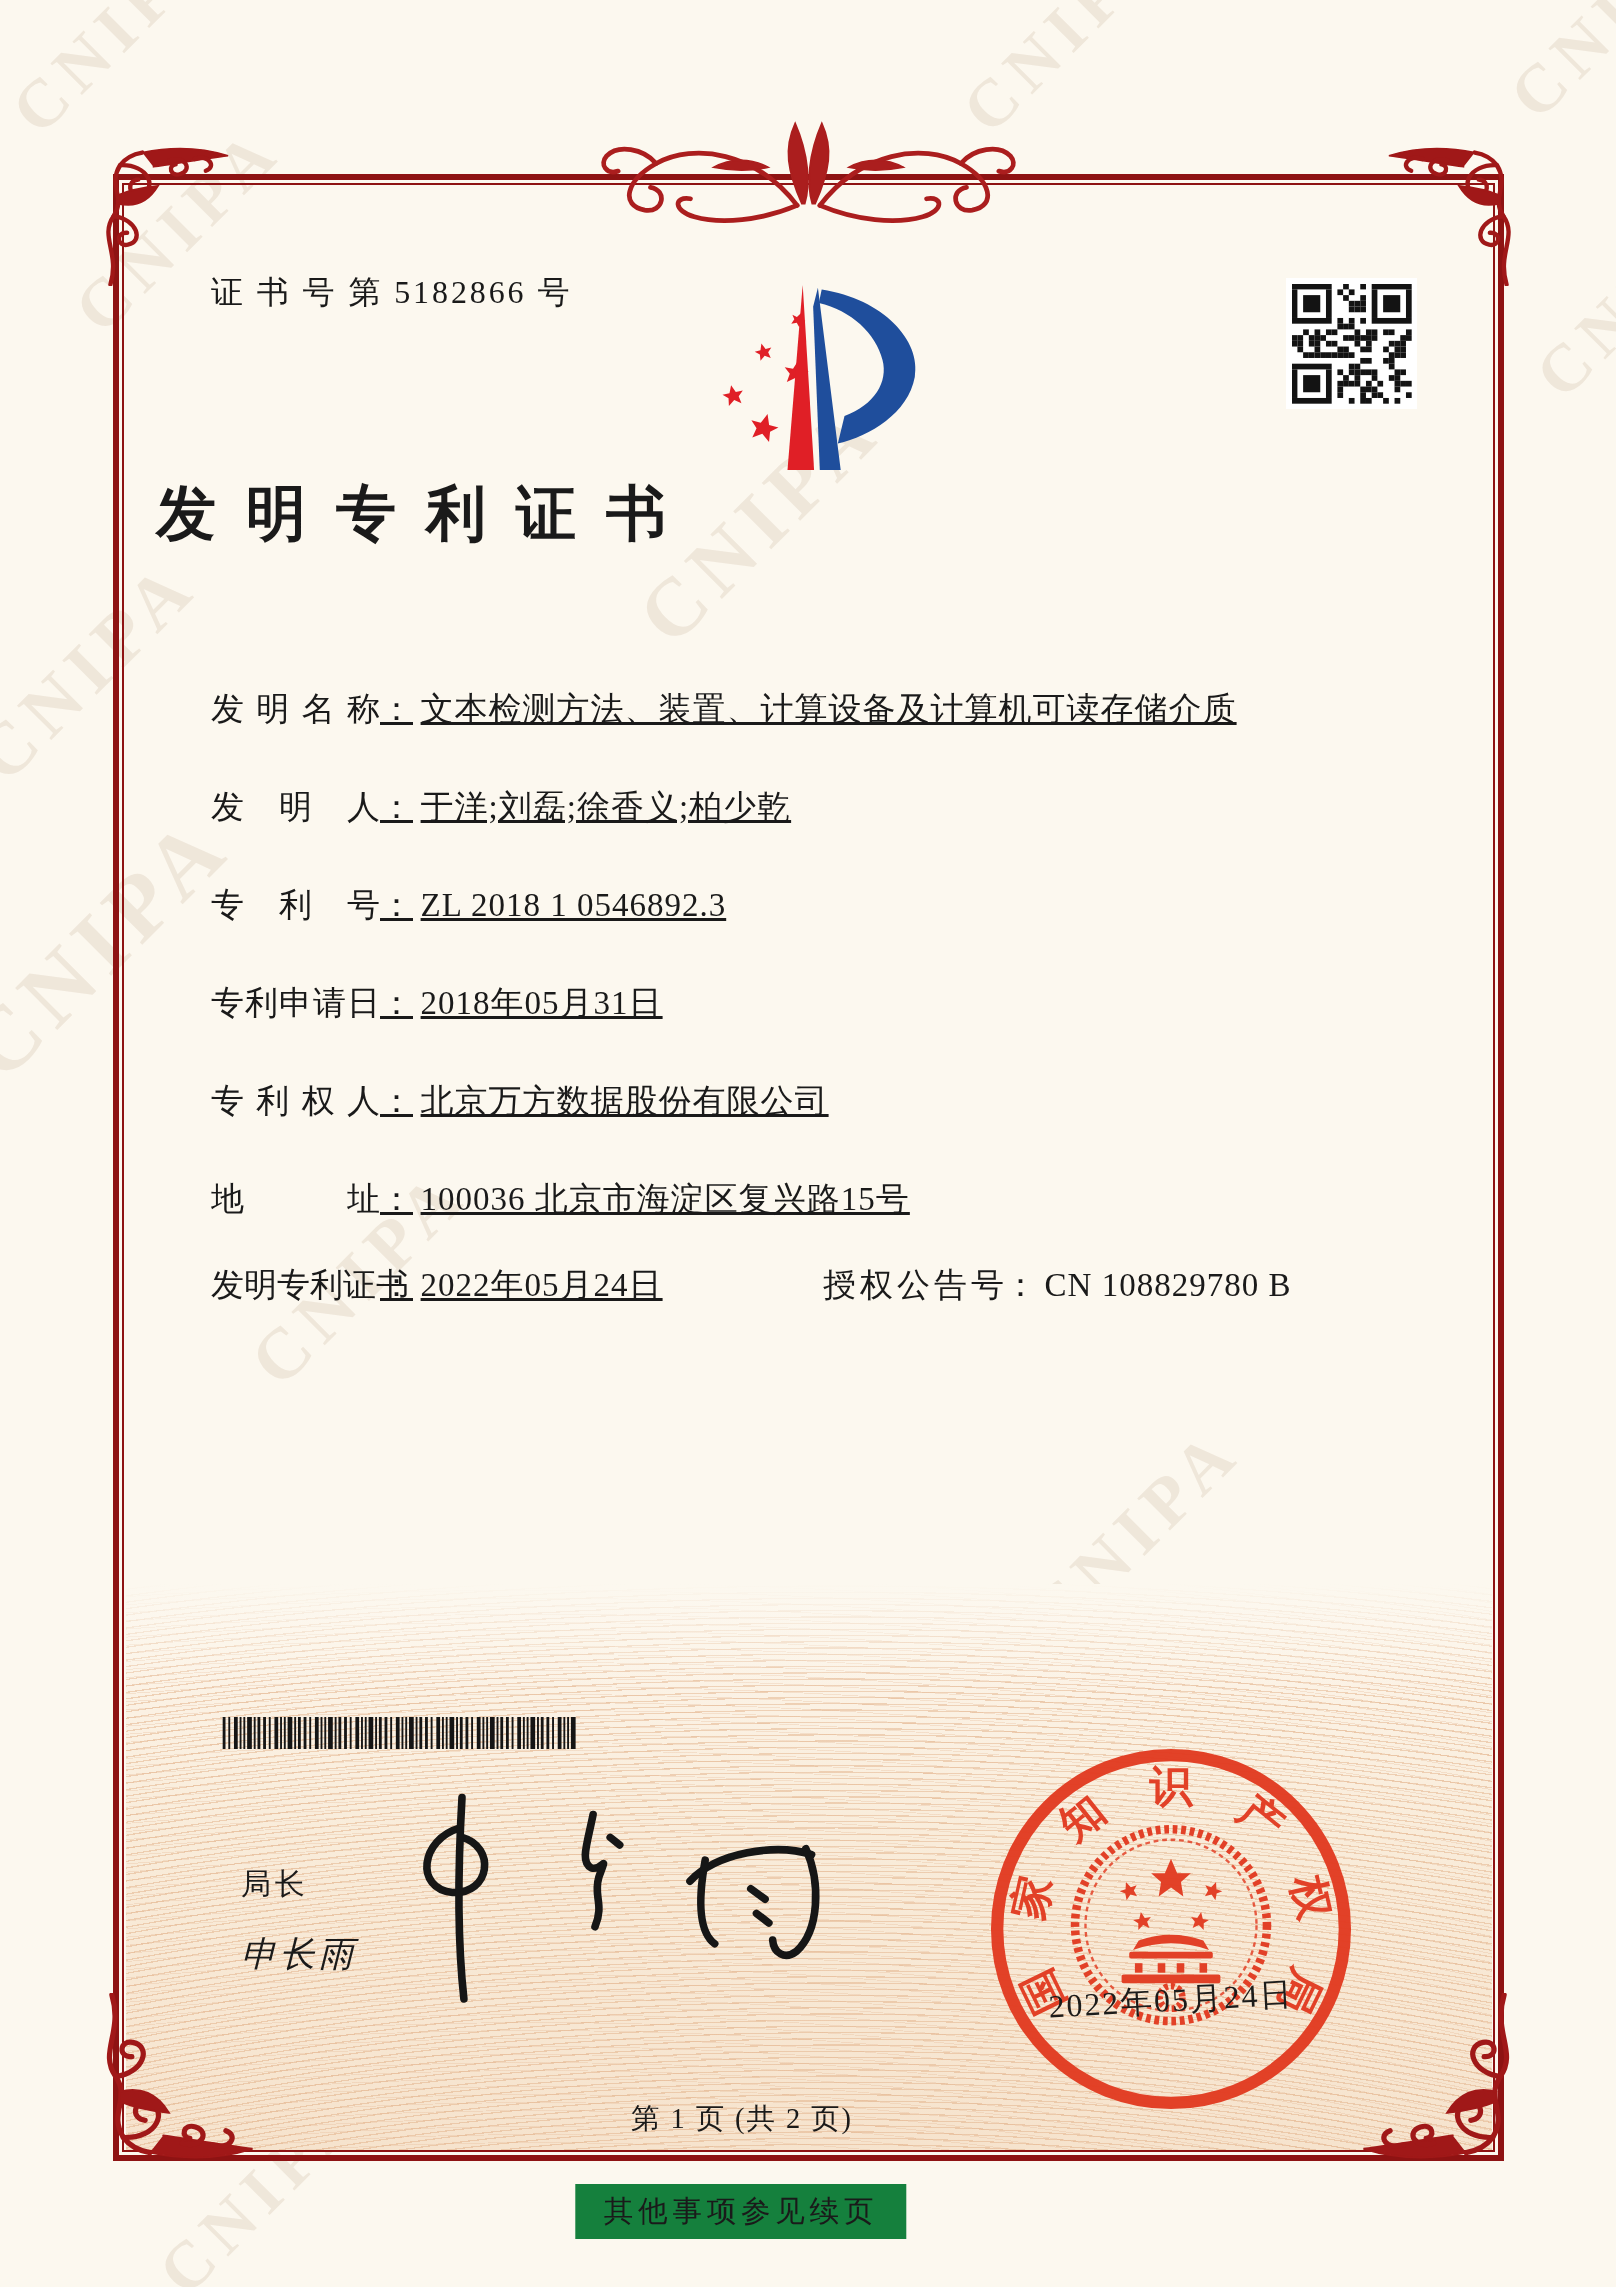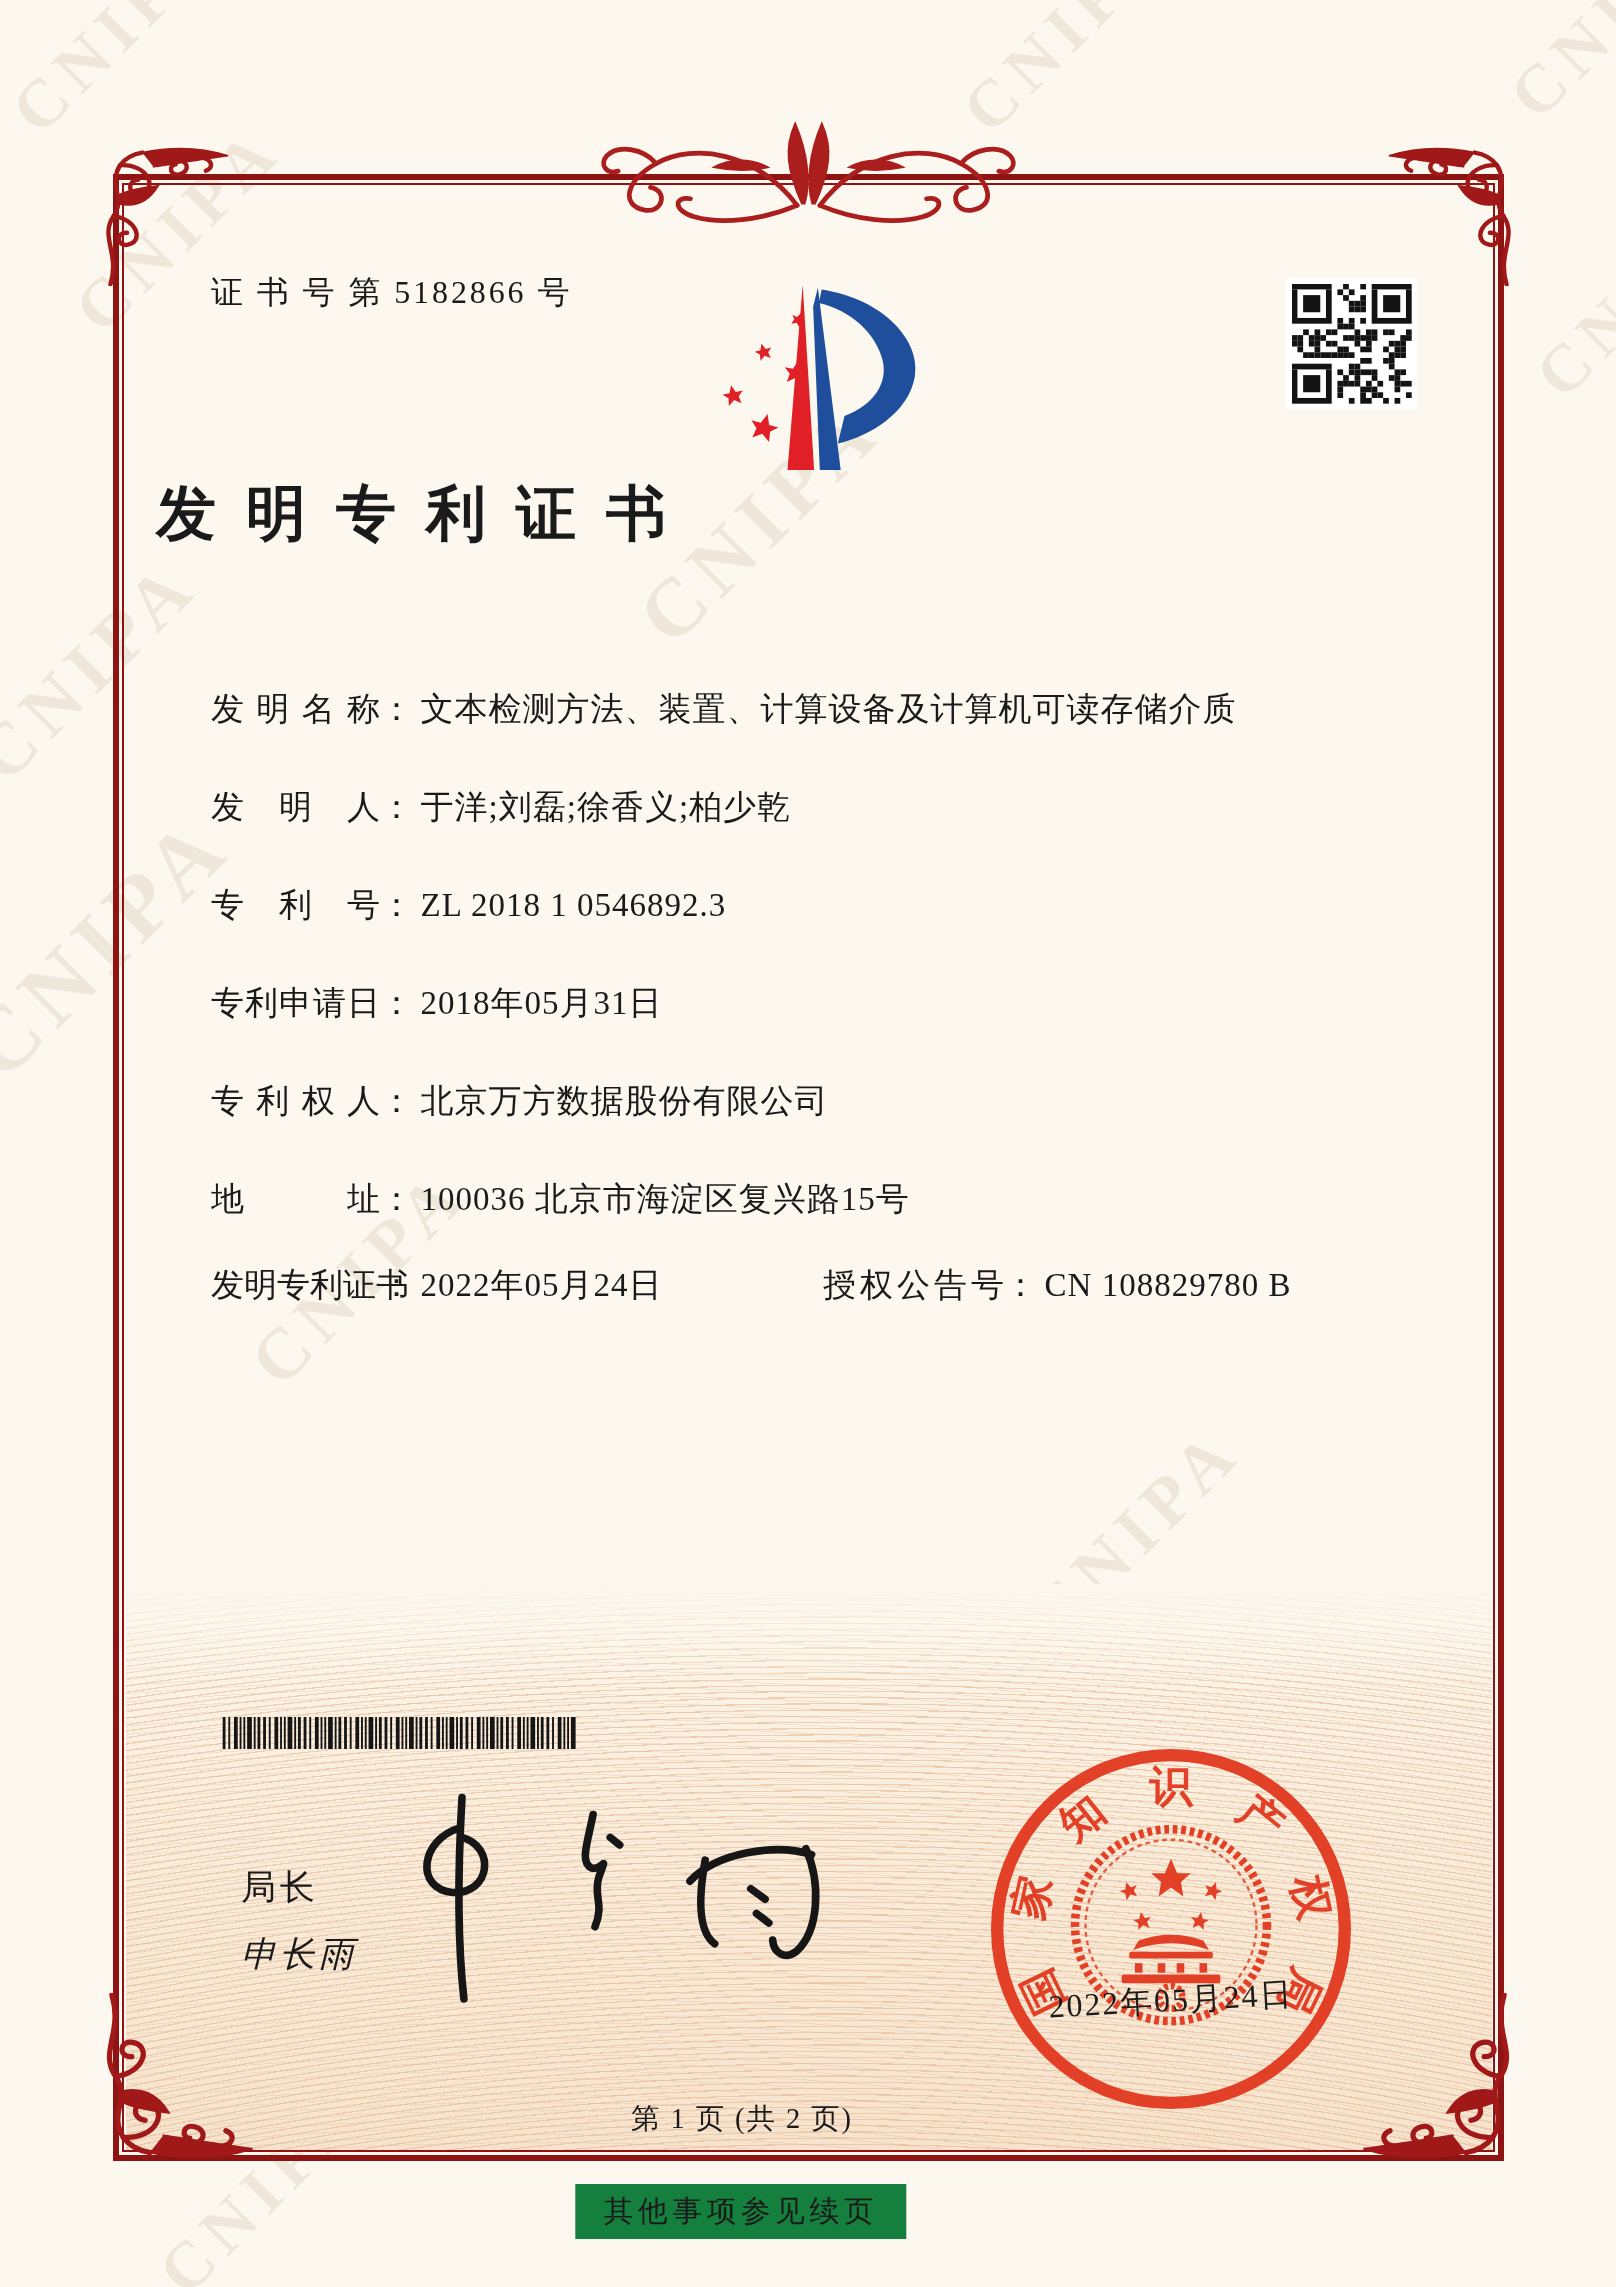--- a/index.html
+++ b/index.html
@@ -56,41 +56,41 @@
   .certno{
     position:absolute;left:211px;top:271px;z-index:4;
     font-size:32px;letter-spacing:2.9px;
   }
   .title{
     position:absolute;left:126px;top:474px;width:1364px;z-index:4;
     font-size:60px;font-weight:bold;
     letter-spacing:30px;text-indent:30px;
   }
   .frow{
-    position:absolute;left:211px;z-index:4;font-size:33px;white-space:nowrap;
+    position:absolute;left:211px;z-index:4;font-size:33px;white-space:nowrap;text-decoration:underline;
   }
   .flabel{
     display:inline-block;width:169px;vertical-align:bottom;
     text-align:justify;text-align-last:justify;
   }
   .fcolon{margin-right:7.6px;}
   .fvalue{letter-spacing:1px;}
   .grant2{position:absolute;left:612px;top:0;}
   .paras{
     position:absolute;left:211px;top:1330px;width:1198px;z-index:4;
     font-size:31px;line-height:45px;text-align:justify;
   }
   .paras p{margin:0 0 8.6px 0;text-indent:63px;}
 
   
   .barcode{position:absolute;left:221px;top:1717px;z-index:4;}
   .signer-title{
     position:absolute;left:241px;top:1864px;z-index:4;
     font-family:"Liberation Sans","DejaVu Sans",sans-serif;
-    font-size:35px;font-weight:500;letter-spacing:3.8px;
+    font-size:30px;font-weight:500;letter-spacing:3.8px;
   }
   .signer-name{
     position:absolute;left:241px;top:1931px;z-index:4;
     font-family:"Liberation Sans","DejaVu Sans",sans-serif;
     font-size:35px;font-weight:500;letter-spacing:3.8px;font-style:italic;
   }
   .signature{position:absolute;left:376px;top:1788px;z-index:4;}
 
   
   .seal{position:absolute;left:981px;top:1739px;width:380px;height:380px;z-index:5;opacity:.96;}

